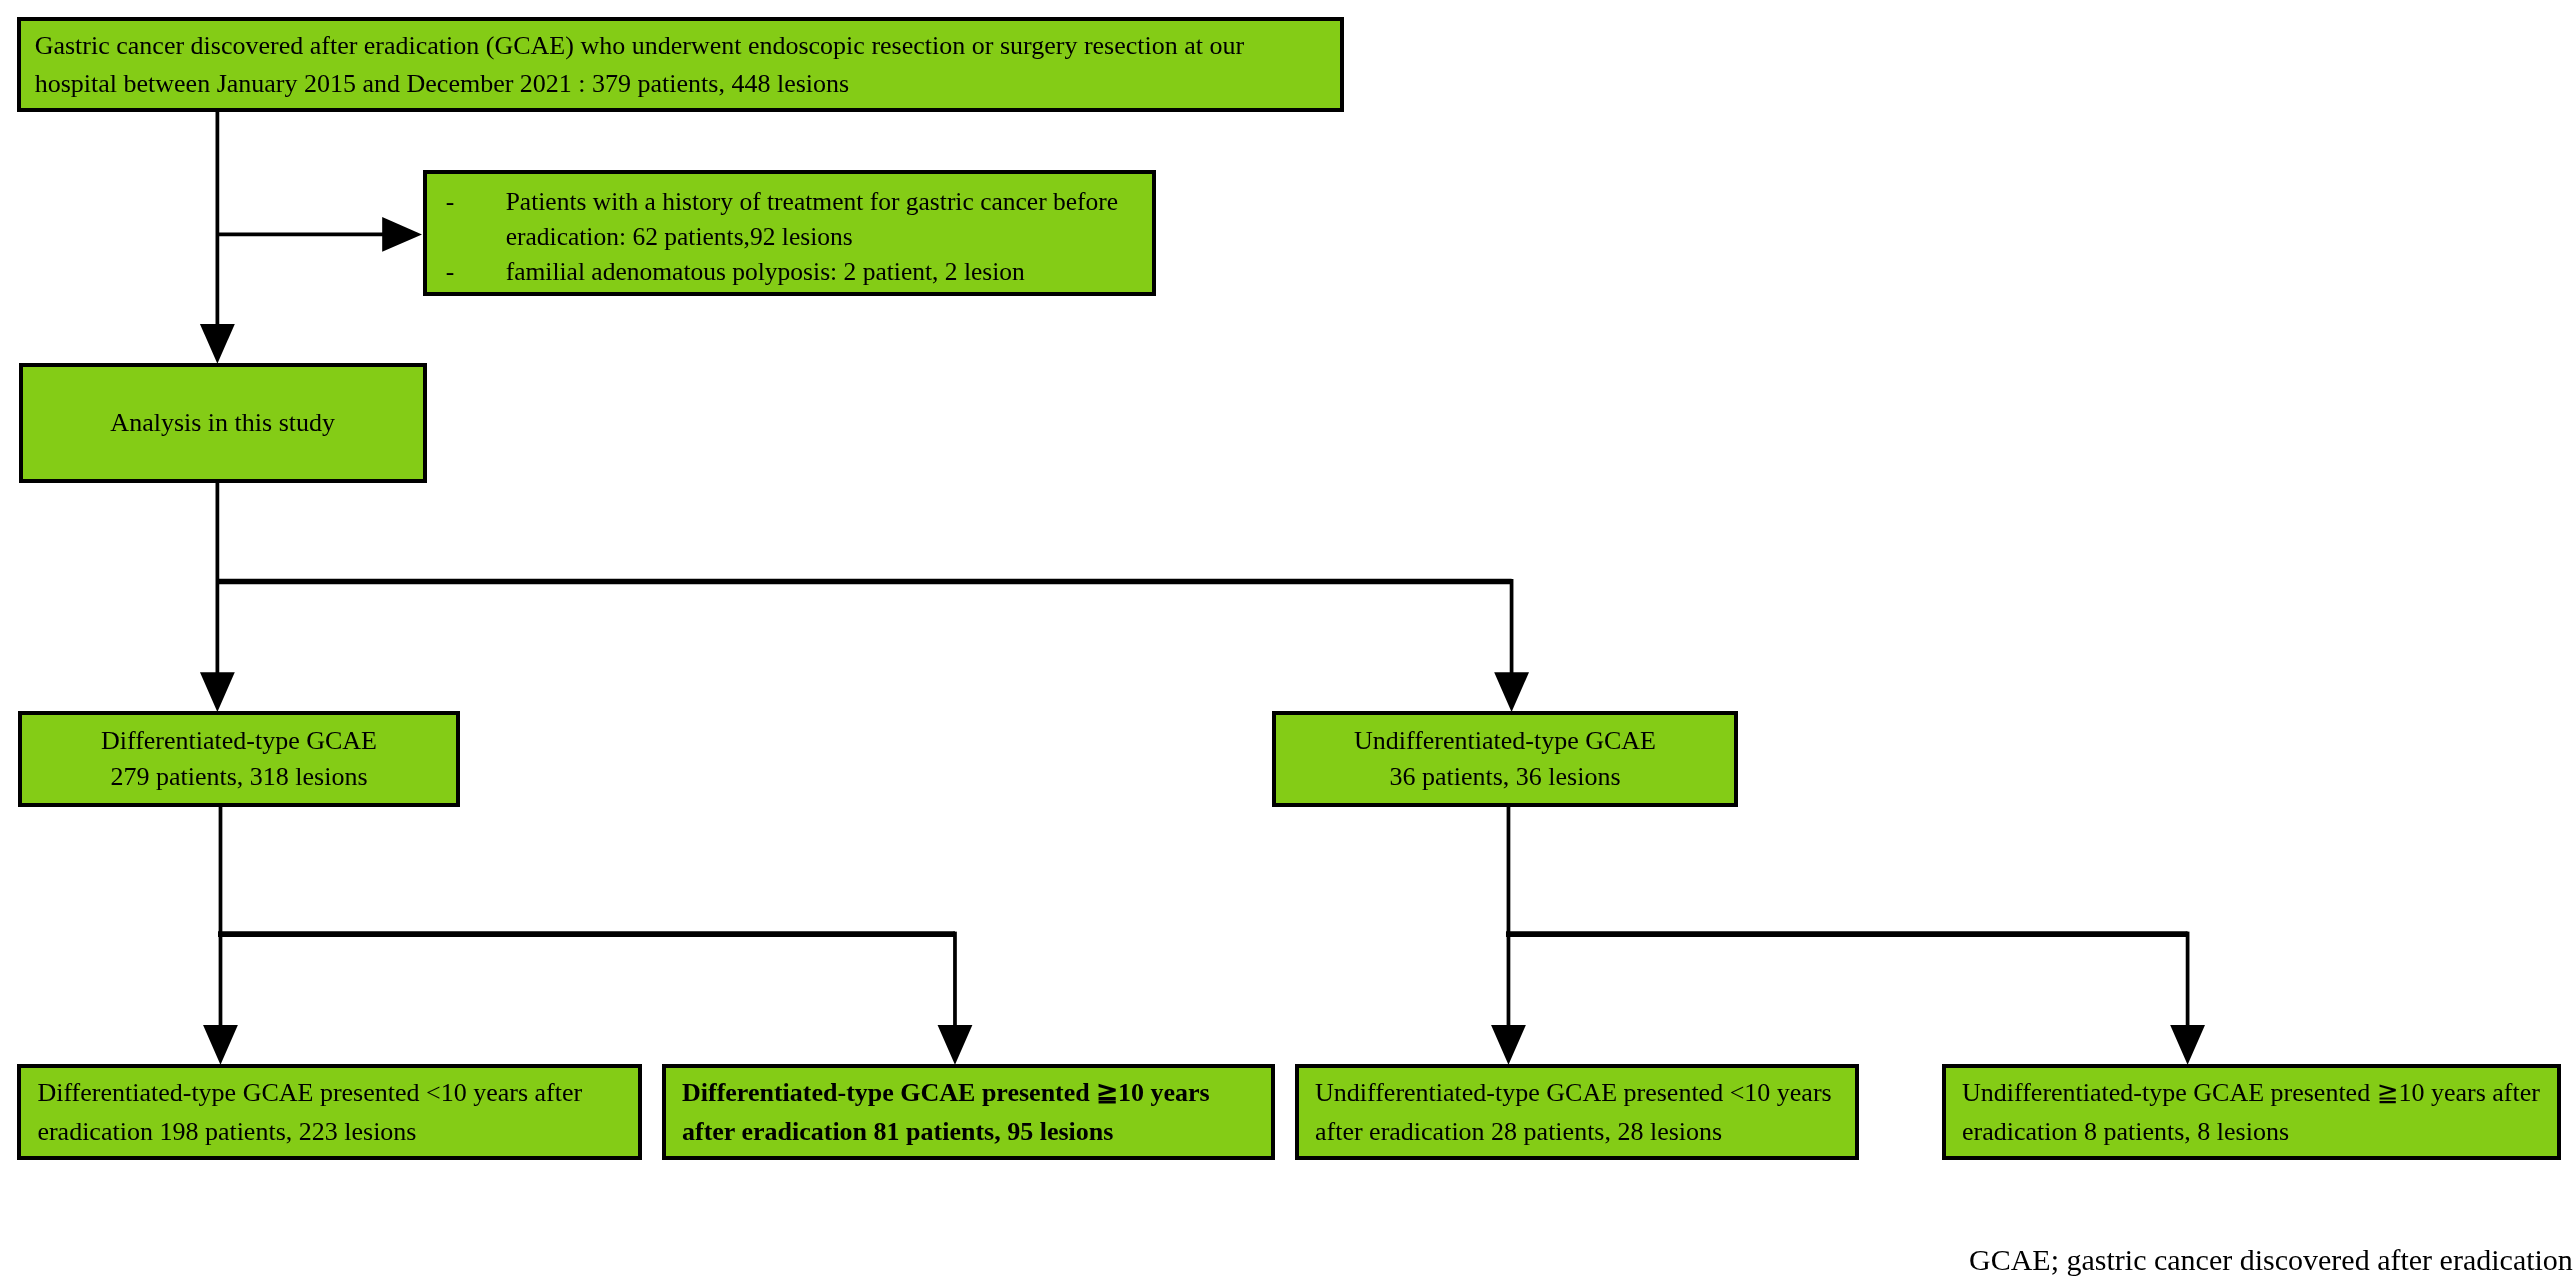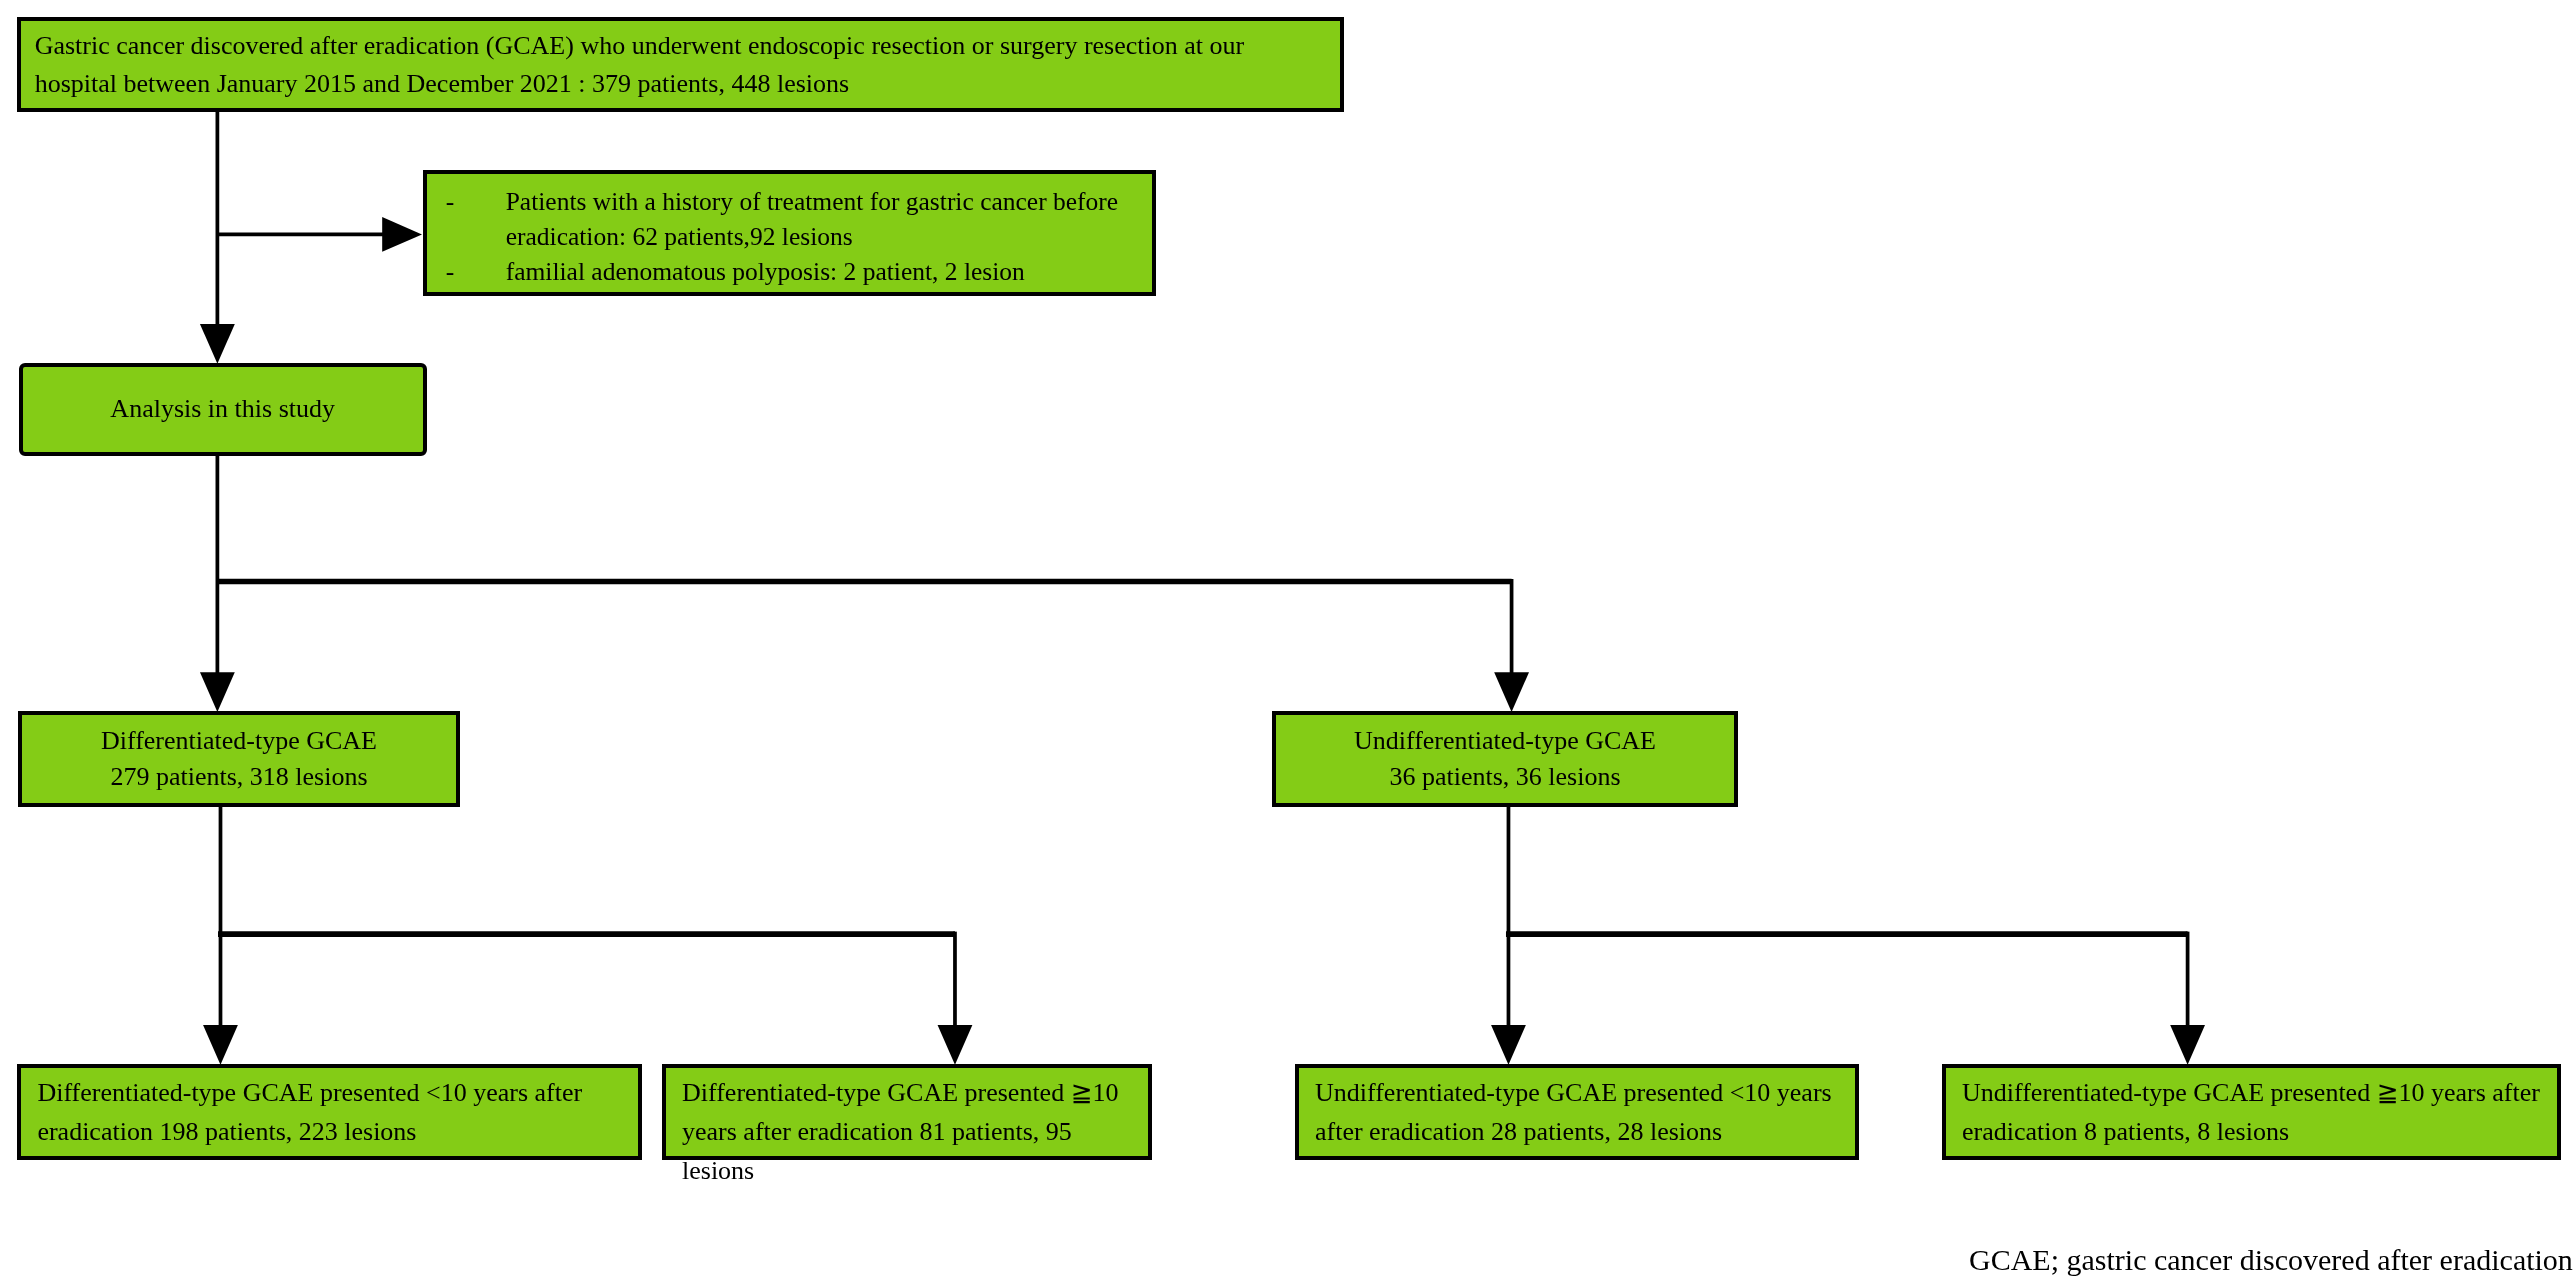--- a/index.html
+++ b/index.html
@@ -28,25 +28,25 @@
   .box.centered {
     display: flex;
     flex-direction: column;
     justify-content: center;
     text-align: center;
   }
   #top-box    { left: 17px;   top: 17px;   width: 1327px; height: 95px; line-height: 1.45; }
   #excl-box   { left: 423px;  top: 170px;  width: 733px; height: 126px;
                 padding: 10px 10px 6.2px 18.7px; font-size: 25.5px; line-height: 1.38; }
   .excl-row   { display: grid; grid-template-columns: 60px 1fr; align-items: start; }
-  #analysis-box { left: 18.7px;   top: 363px;  width: 408px; height: 93px; border-radius: 6px; }
+  #analysis-box { left: 18.7px;   top: 363px;  width: 408px; height: 120px; }
   #diff-box     { left: 18px;   top: 711px; width: 442px; height: 96px; }
   #undiff-box   { left: 1272px; top: 711px; width: 466px; height: 96px; }
   #b1 { left: 17.4px;   top: 1064px; width: 625px; height: 96px; }
-  #b2 { left: 662px; top: 1064px; width: 490px;  height: 96px; }
+  #b2 { left: 662px; top: 1064px; width: 613px;  height: 96px; font-weight: bold; }
   #b3 { left: 1295px; top: 1064px; width: 564px;  height: 96px; }
   #b4 { left: 1942px; top: 1064px; width: 619px;  height: 96px; }
   .leaf { padding: 5px 16px; line-height: 1.5; }
   .footnote {
     position: absolute;
     left: 1969px; top: 1239px;
     font-size: 30px;
     white-space: nowrap;
   }
   .line  { stroke: #000000; stroke-width: 6; fill: none; }

